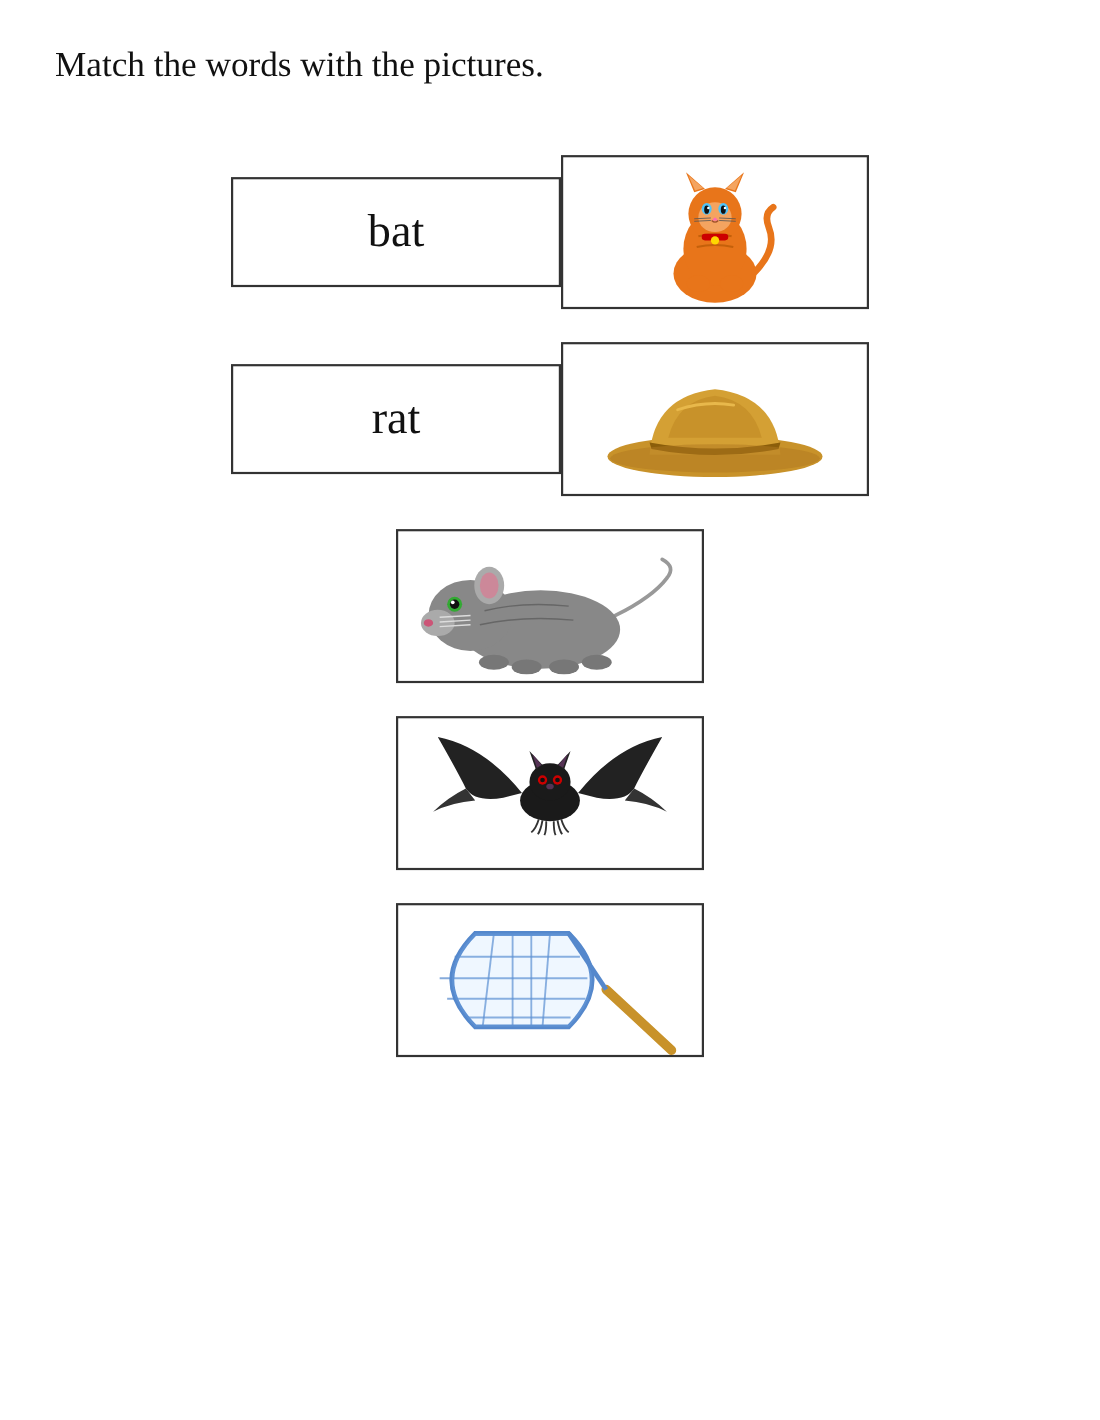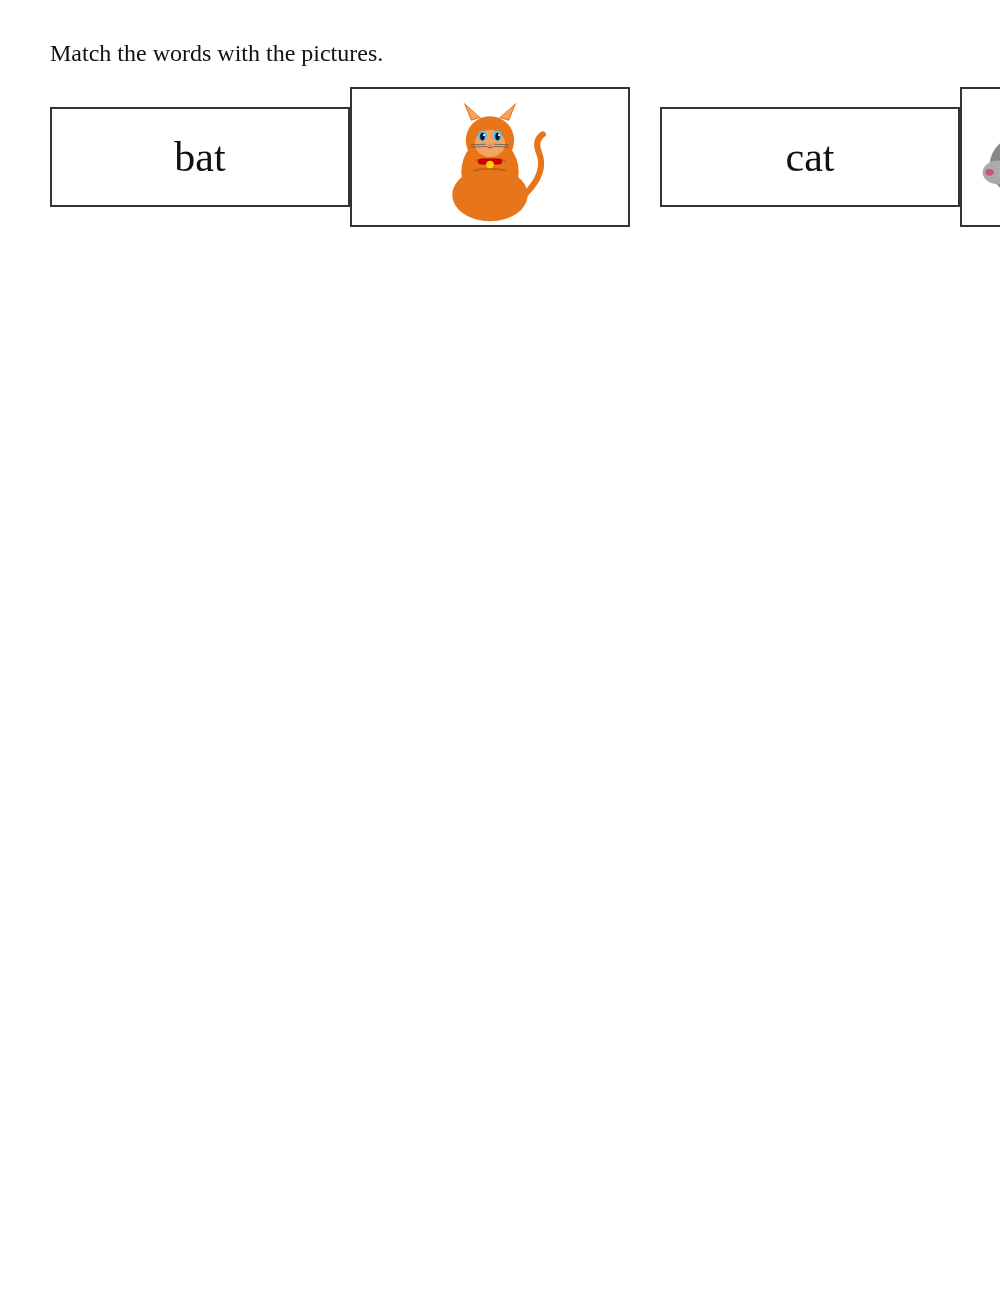--- a/index.html
+++ b/index.html
@@ -10,29 +10,30 @@
 
     body {
       width: 1000px;
       min-height: 1291px;
       background: #ffffff;
       font-family: 'Comic Sans MS', 'Chalkboard SE', cursive, sans-serif;
       padding: 40px 50px;
     }
 
     .title {
-      font-size: 24px;
+      font-size: 32px;
       font-weight: normal;
       color: #111;
-      margin-bottom: 20px;
+      margin-bottom: 64px;
       font-family: 'Comic Sans MS', cursive;
     }
 
     .exercise-container {
       display: flex;
+      flex-direction: column;
       gap: 30px;
       align-items: center;
     }
 
     .row {
       display: flex;
       align-items: center;
       justify-content: space-between;
     }
 
@@ -119,25 +120,44 @@
         <ellipse cx="120" cy="152" rx="14" ry="10" fill="#e8751a"></ellipse>
 
         <rect x="84" y="92" width="32" height="8" rx="4" fill="#cc0000"></rect>
         <circle cx="100" cy="100" r="5" fill="#ffd700"></circle>
 
         <path d="M148,138 Q175,110 165,85 Q158,68 170,60" stroke="#e8751a" stroke-width="8" fill="none" stroke-linecap="round"></path>
       </svg>
     </div>
   </div>
 
-
   <div class="row">
     <div class="word-box">
-      <span>cat</span>
-    </div>
+      <span>rat</span>
+    </div>
+    <div class="picture-box">
+
+      <svg viewBox="0 0 260 160" xmlns="http://www.w3.org/2000/svg" width="260" height="140">
+
+        <ellipse cx="130" cy="120" rx="115" ry="22" fill="#c8922a"></ellipse>
+
+        <path d="M60,118 Q65,55 130,48 Q195,55 200,118" fill="#d4a034"></path>
+
+        <path d="M80,100 Q90,60 130,55 Q170,60 180,100" fill="#c8922a"></path>
+
+        <path d="M62,112 Q130,125 198,112 L200,105 Q130,118 60,105 Z" fill="#8b5e0a"></path>
+
+        <path d="M90,70 Q120,60 150,65" stroke="#e8b84b" stroke-width="3" fill="none" stroke-linecap="round"></path>
+
+        <ellipse cx="130" cy="122" rx="112" ry="15" fill="#b07820" opacity="0.5"></ellipse>
+      </svg>
+    </div>
+  </div>
+
+  <div class="row">
     <div class="picture-box">
 
       <svg viewBox="0 0 280 160" xmlns="http://www.w3.org/2000/svg" width="280" height="150">
 
         <path d="M210,90 Q250,70 265,50 Q275,38 260,30" stroke="#999" stroke-width="4" fill="none" stroke-linecap="round"></path>
 
         <ellipse cx="130" cy="105" rx="85" ry="42" fill="#888"></ellipse>
 
         <ellipse cx="55" cy="90" rx="45" ry="38" fill="#888"></ellipse>
 

